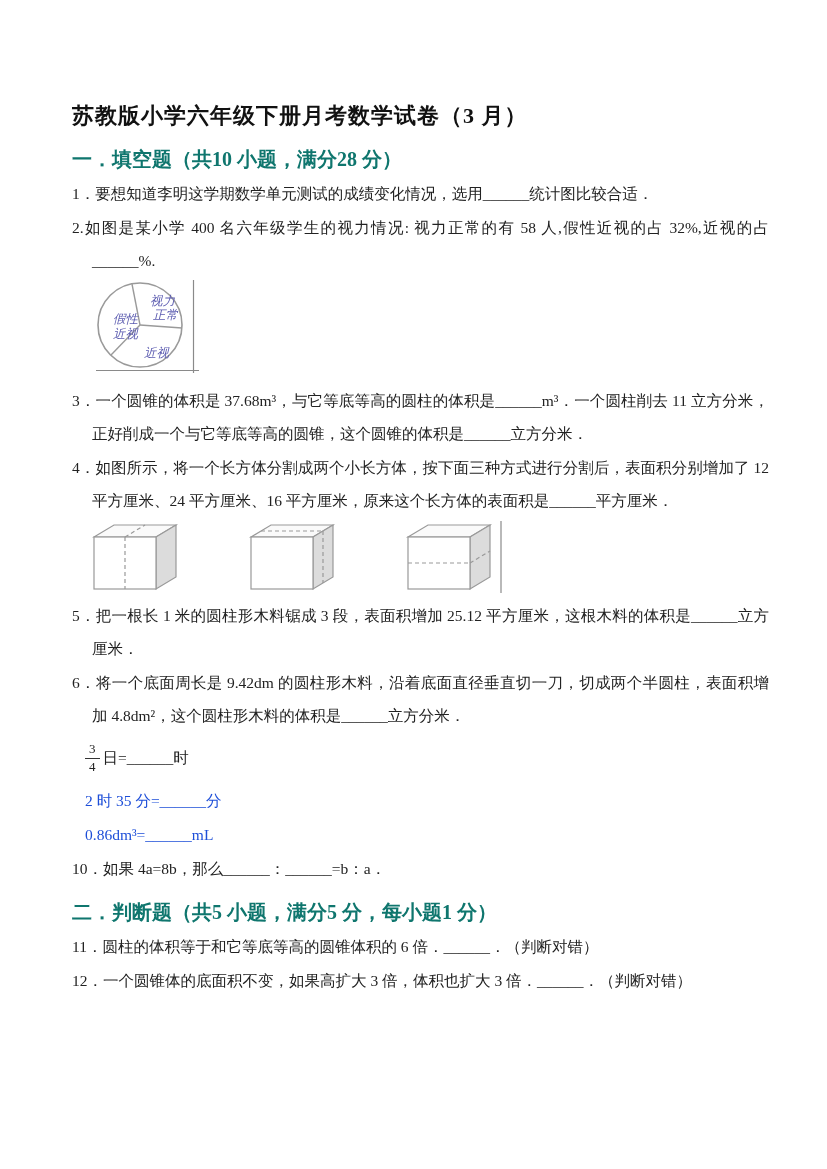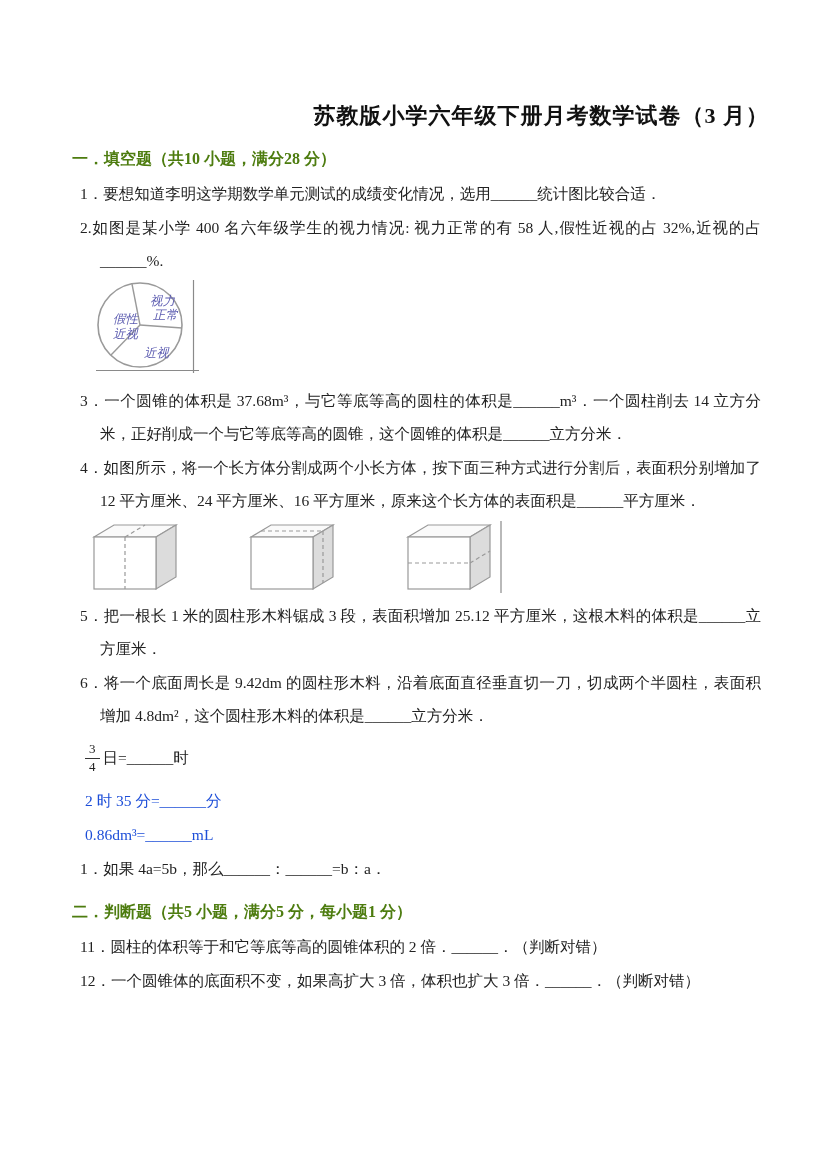--- a/index.html
+++ b/index.html
@@ -5,30 +5,30 @@
   html,body{margin:0;padding:0;background:#ffffff;}
   body{
     width:827px;height:1169px;
     font-family:"Liberation Serif","DejaVu Serif",serif;
     color:#222222;
     overflow:hidden;
   }
   .page{position:relative;width:827px;height:1169px;background:#ffffff;}
   .content{padding:100px 58px 0 72px;}
   .doc-title{
-    font-size:22px;font-weight:bold;text-align:right;
+    font-size:22px;font-weight:bold;text-align:left;
     line-height:32px;margin:0;color:#111;
     letter-spacing:1px;
   }
   .sec-heading{
-    font-size:16px;font-weight:bold;line-height:24px;
-    margin:15px 0 6px 0;color:#4d7c0f;
+    font-size:20px;font-weight:bold;line-height:24px;
+    margin:15px 0 6px 0;color:#0f766e;
   }
   .q{
-    font-size:15.5px;line-height:33px;margin:1px 8px;
+    font-size:15.5px;line-height:33px;margin:1px 0;
     text-align:justify;
     padding-left:20px;text-indent:-20px;
     color:#222;
   }
   .subline{
     font-size:15.5px;line-height:33px;margin:1px 0 1px 13px;
     color:#1d4ed8;
   }
   .fig{margin:3px 0 4px 22px;font-style:italic;}
   .fig-cuboids{margin:4px 0 2px 20px;}
@@ -74,21 +74,21 @@
         <text font-size="12.5" fill="#5b5bb0">
           <tspan x="19" y="43">假性</tspan>
           <tspan x="19" y="58">近视</tspan>
         </text>
         <text font-size="12.5" fill="#5b5bb0">
           <tspan x="50" y="77">近视</tspan>
         </text>
       </svg>
     </div>
 
-    <p class="q">3．一个圆锥的体积是 37.68m³，与它等底等高的圆柱的体积是______m³．一个圆柱削去 14 立方分米，正好削成一个与它等底等高的圆锥，这个圆锥的体积是______立方分米．</p>
+    <p class="q">3．一个圆锥的体积是 37.68m³，与它等底等高的圆柱的体积是______m³．一个圆柱削去 11 立方分米，正好削成一个与它等底等高的圆锥，这个圆锥的体积是______立方分米．</p>
 
     <p class="q">4．如图所示，将一个长方体分割成两个小长方体，按下面三种方式进行分割后，表面积分别增加了 12 平方厘米、24 平方厘米、16 平方厘米，原来这个长方体的表面积是______平方厘米．</p>
 
     <div class="fig-cuboids">
       <svg width="412" height="72" viewBox="0 0 412 72">
 
         <g stroke="#999" stroke-width="1.2">
           <polygon points="2,16 22,4 84,4 64,16" fill="#fafafa"></polygon>
           <polygon points="64,16 84,4 84,56 64,68" fill="#dcdcdc"></polygon>
           <rect x="2" y="16" width="62" height="52" fill="#ffffff"></rect>
@@ -127,22 +127,22 @@
         <span class="den">4</span>
       </span>
       <span>日=______时</span>
     </div>
 
     <p class="subline">2 时 35 分=______分</p>
 
     <p class="subline">0.86dm³=______mL</p>
 
 
-    <p class="q">1．如果 4a=5b，那么______：______=b：a．</p>
+    <p class="q">10．如果 4a=8b，那么______：______=b：a．</p>
 
     <div class="sec-heading">二．判断题（共5 小题，满分5 分，每小题1 分）</div>
 
-    <p class="q">11．圆柱的体积等于和它等底等高的圆锥体积的 2 倍．______．（判断对错）</p>
+    <p class="q">11．圆柱的体积等于和它等底等高的圆锥体积的 6 倍．______．（判断对错）</p>
 
     <p class="q">12．一个圆锥体的底面积不变，如果高扩大 3 倍，体积也扩大 3 倍．______．（判断对错）</p>
 
   </div>
 </div>
 
 </body></html>

